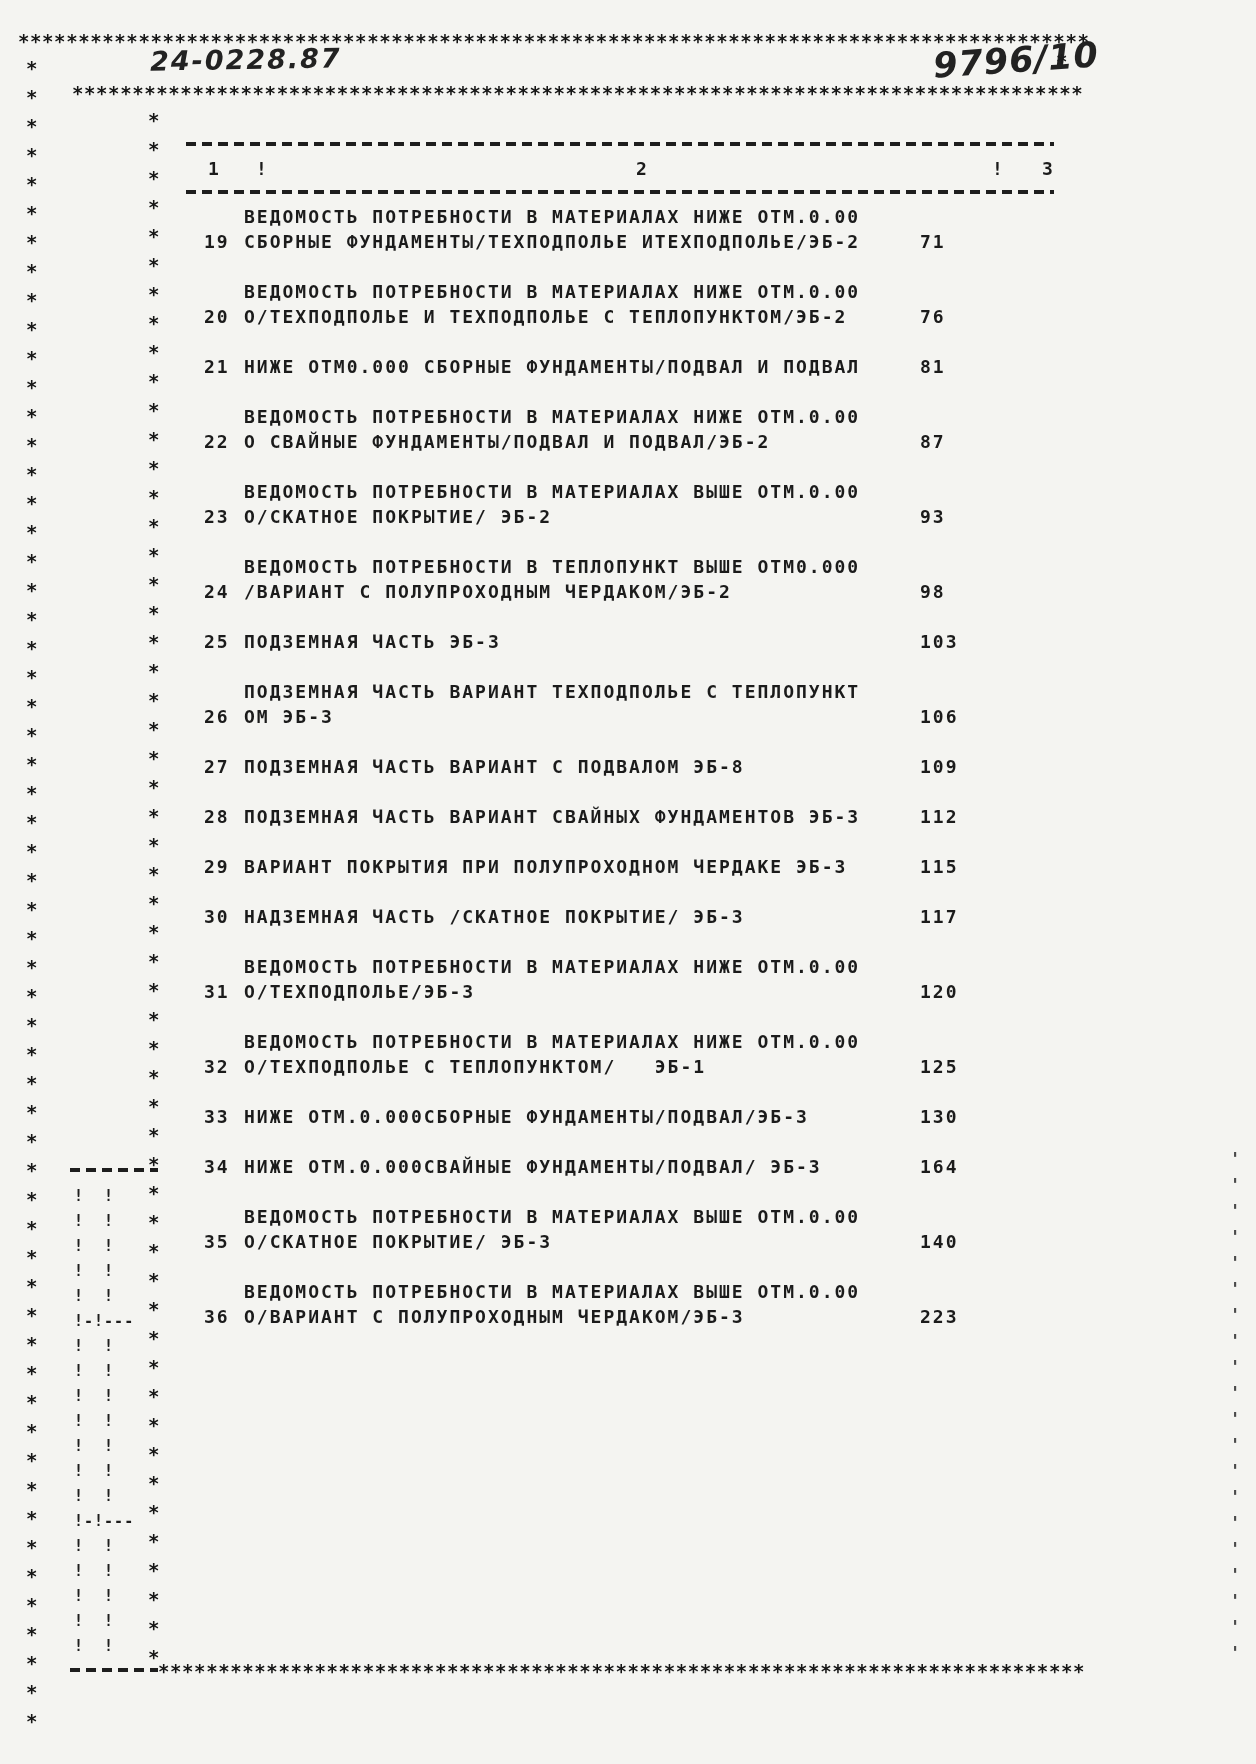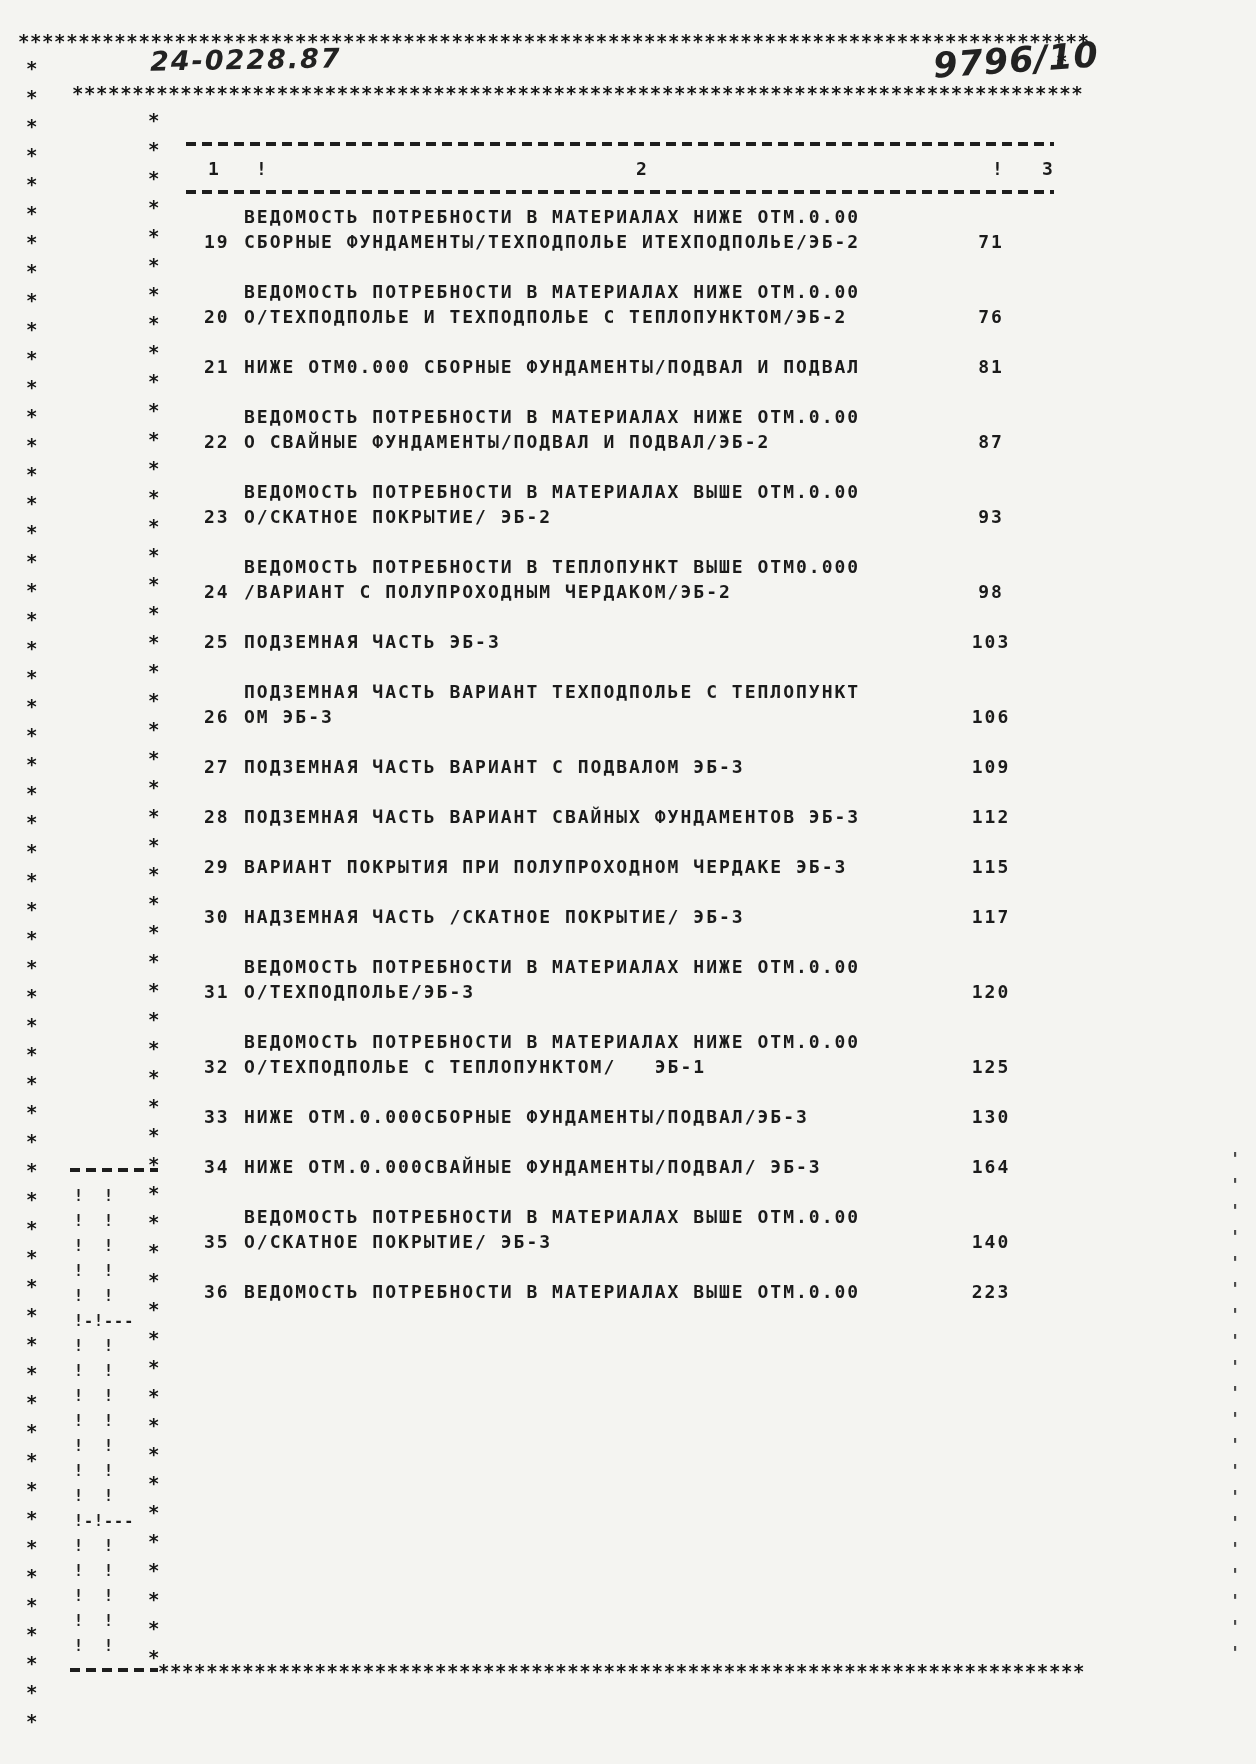--- a/index.html
+++ b/index.html
@@ -37,21 +37,21 @@
     padding-left:18px;box-sizing:border-box;
   }
   .entry{
     display:flex;align-items:flex-end;
     margin-bottom:25px;
     font-size:18px;font-weight:700;letter-spacing:2px;line-height:25px;
   }
   .num{width:40px;flex:none;}
   .lines{width:676px;flex:none;}
   .tline{white-space:pre;}
-  .pg{flex:1;text-align:center;white-space:pre;}
+  .pg{flex:1;text-align:left;white-space:pre;}
   .ladder{
     font-size:15px;font-weight:700;letter-spacing:1px;line-height:25px;
     white-space:pre;color:#1d1d1d;
   }
   .ticks{
     font-size:17px;font-weight:700;line-height:26px;
     white-space:pre-line;color:#4a4a4a;
   }
 </style>
 </head>
@@ -251,21 +251,21 @@
     <div class="lines">
         <div class="tline">ПОДЗЕМНАЯ ЧАСТЬ ВАРИАНТ ТЕХПОДПОЛЬЕ С ТЕПЛОПУНКТ</div>
         <div class="tline">ОМ ЭБ-3</div>
       </div>
     <div class="pg">106</div>
   </div>
 
   <div class="entry">
     <div class="num">27</div>
     <div class="lines">
-        <div class="tline">ПОДЗЕМНАЯ ЧАСТЬ ВАРИАНТ С ПОДВАЛОМ ЭБ-3</div>
+        <div class="tline">ПОДЗЕМНАЯ ЧАСТЬ ВАРИАНТ С ПОДВАЛОМ ЭБ-8</div>
       </div>
     <div class="pg">109</div>
   </div>
 
   <div class="entry">
     <div class="num">28</div>
     <div class="lines">
         <div class="tline">ПОДЗЕМНАЯ ЧАСТЬ ВАРИАНТ СВАЙНЫХ ФУНДАМЕНТОВ ЭБ-3</div>
       </div>
     <div class="pg">112</div>
@@ -327,20 +327,21 @@
         <div class="tline">ВЕДОМОСТЬ ПОТРЕБНОСТИ В МАТЕРИАЛАХ ВЫШЕ ОТМ.0.00</div>
         <div class="tline">О/СКАТНОЕ ПОКРЫТИЕ/ ЭБ-3</div>
       </div>
     <div class="pg">140</div>
   </div>
 
   <div class="entry">
     <div class="num">36</div>
     <div class="lines">
         <div class="tline">ВЕДОМОСТЬ ПОТРЕБНОСТИ В МАТЕРИАЛАХ ВЫШЕ ОТМ.0.00</div>
+        <div class="tline">О/ВАРИАНТ С ПОЛУПРОХОДНЫМ ЧЕРДАКОМ/ЭБ-3</div>
       </div>
     <div class="pg">223</div>
   </div>
 </div>
 
 <div class="abs dashline" style="left:70px;top:1168px;width:88px;"></div>
 <div class="abs ladder" id="ladder" style="left:74px;top:1184px;">!  !
 !  !
 !  !
 !  !

